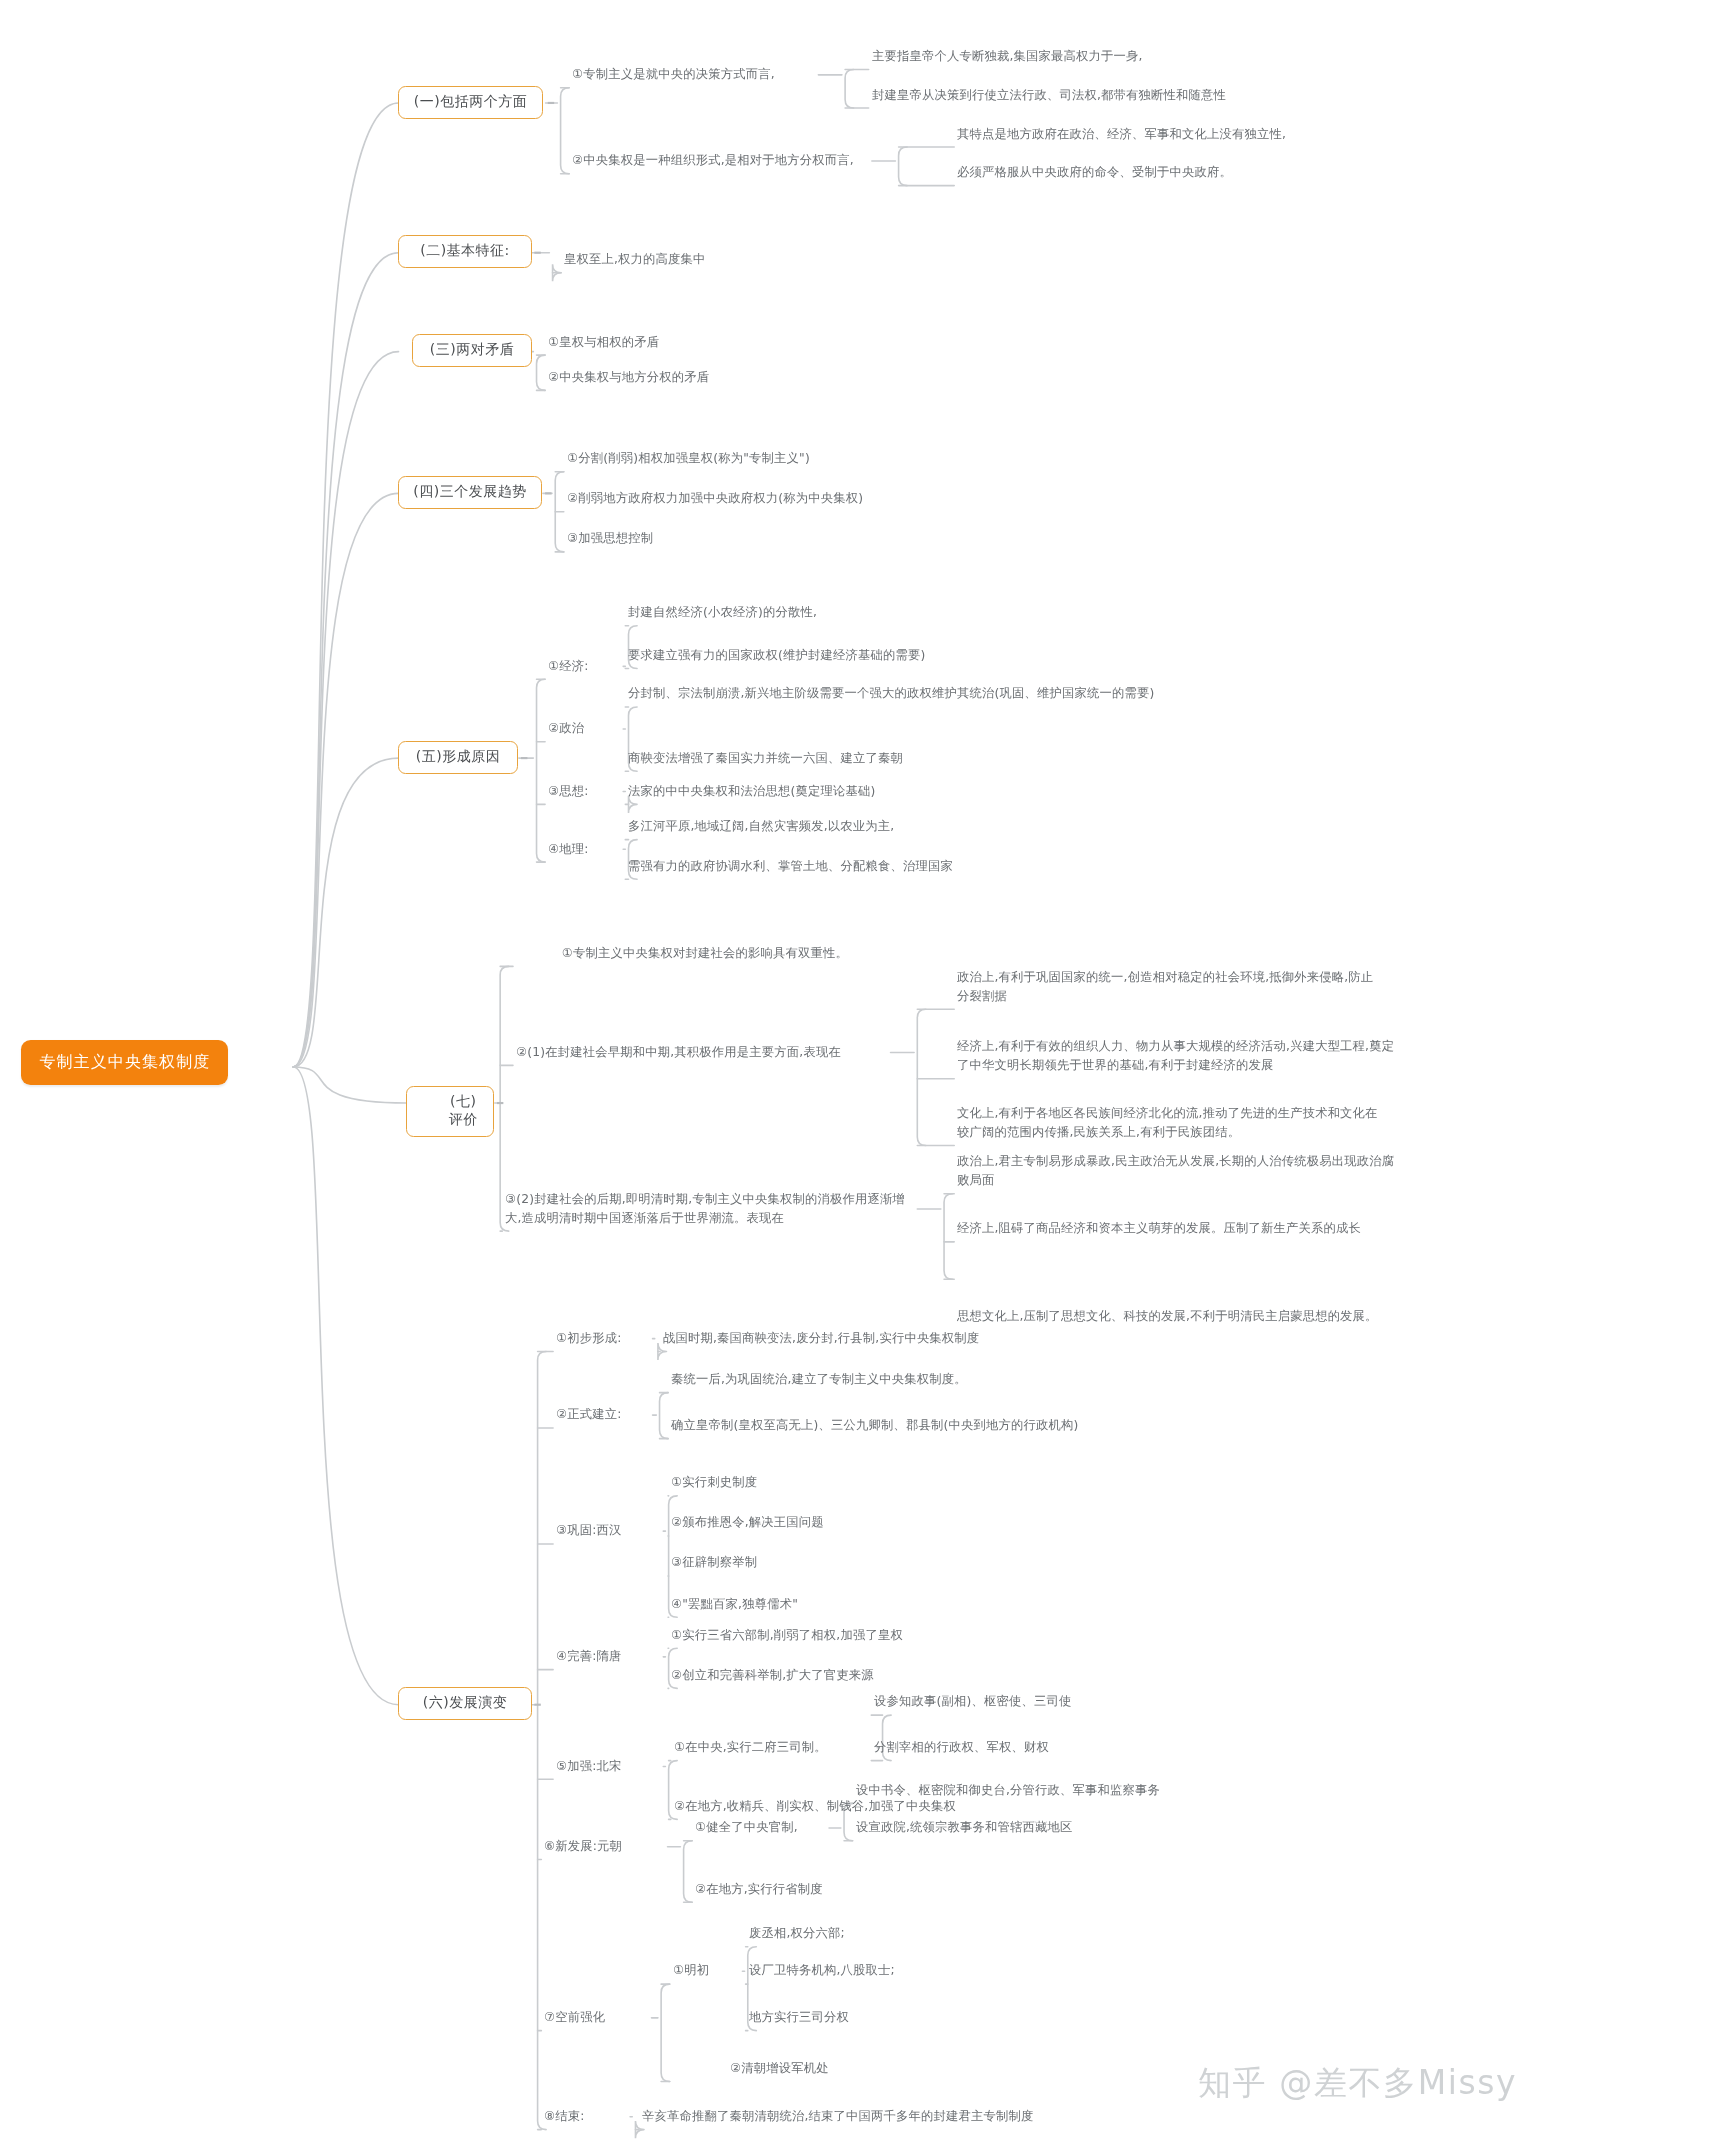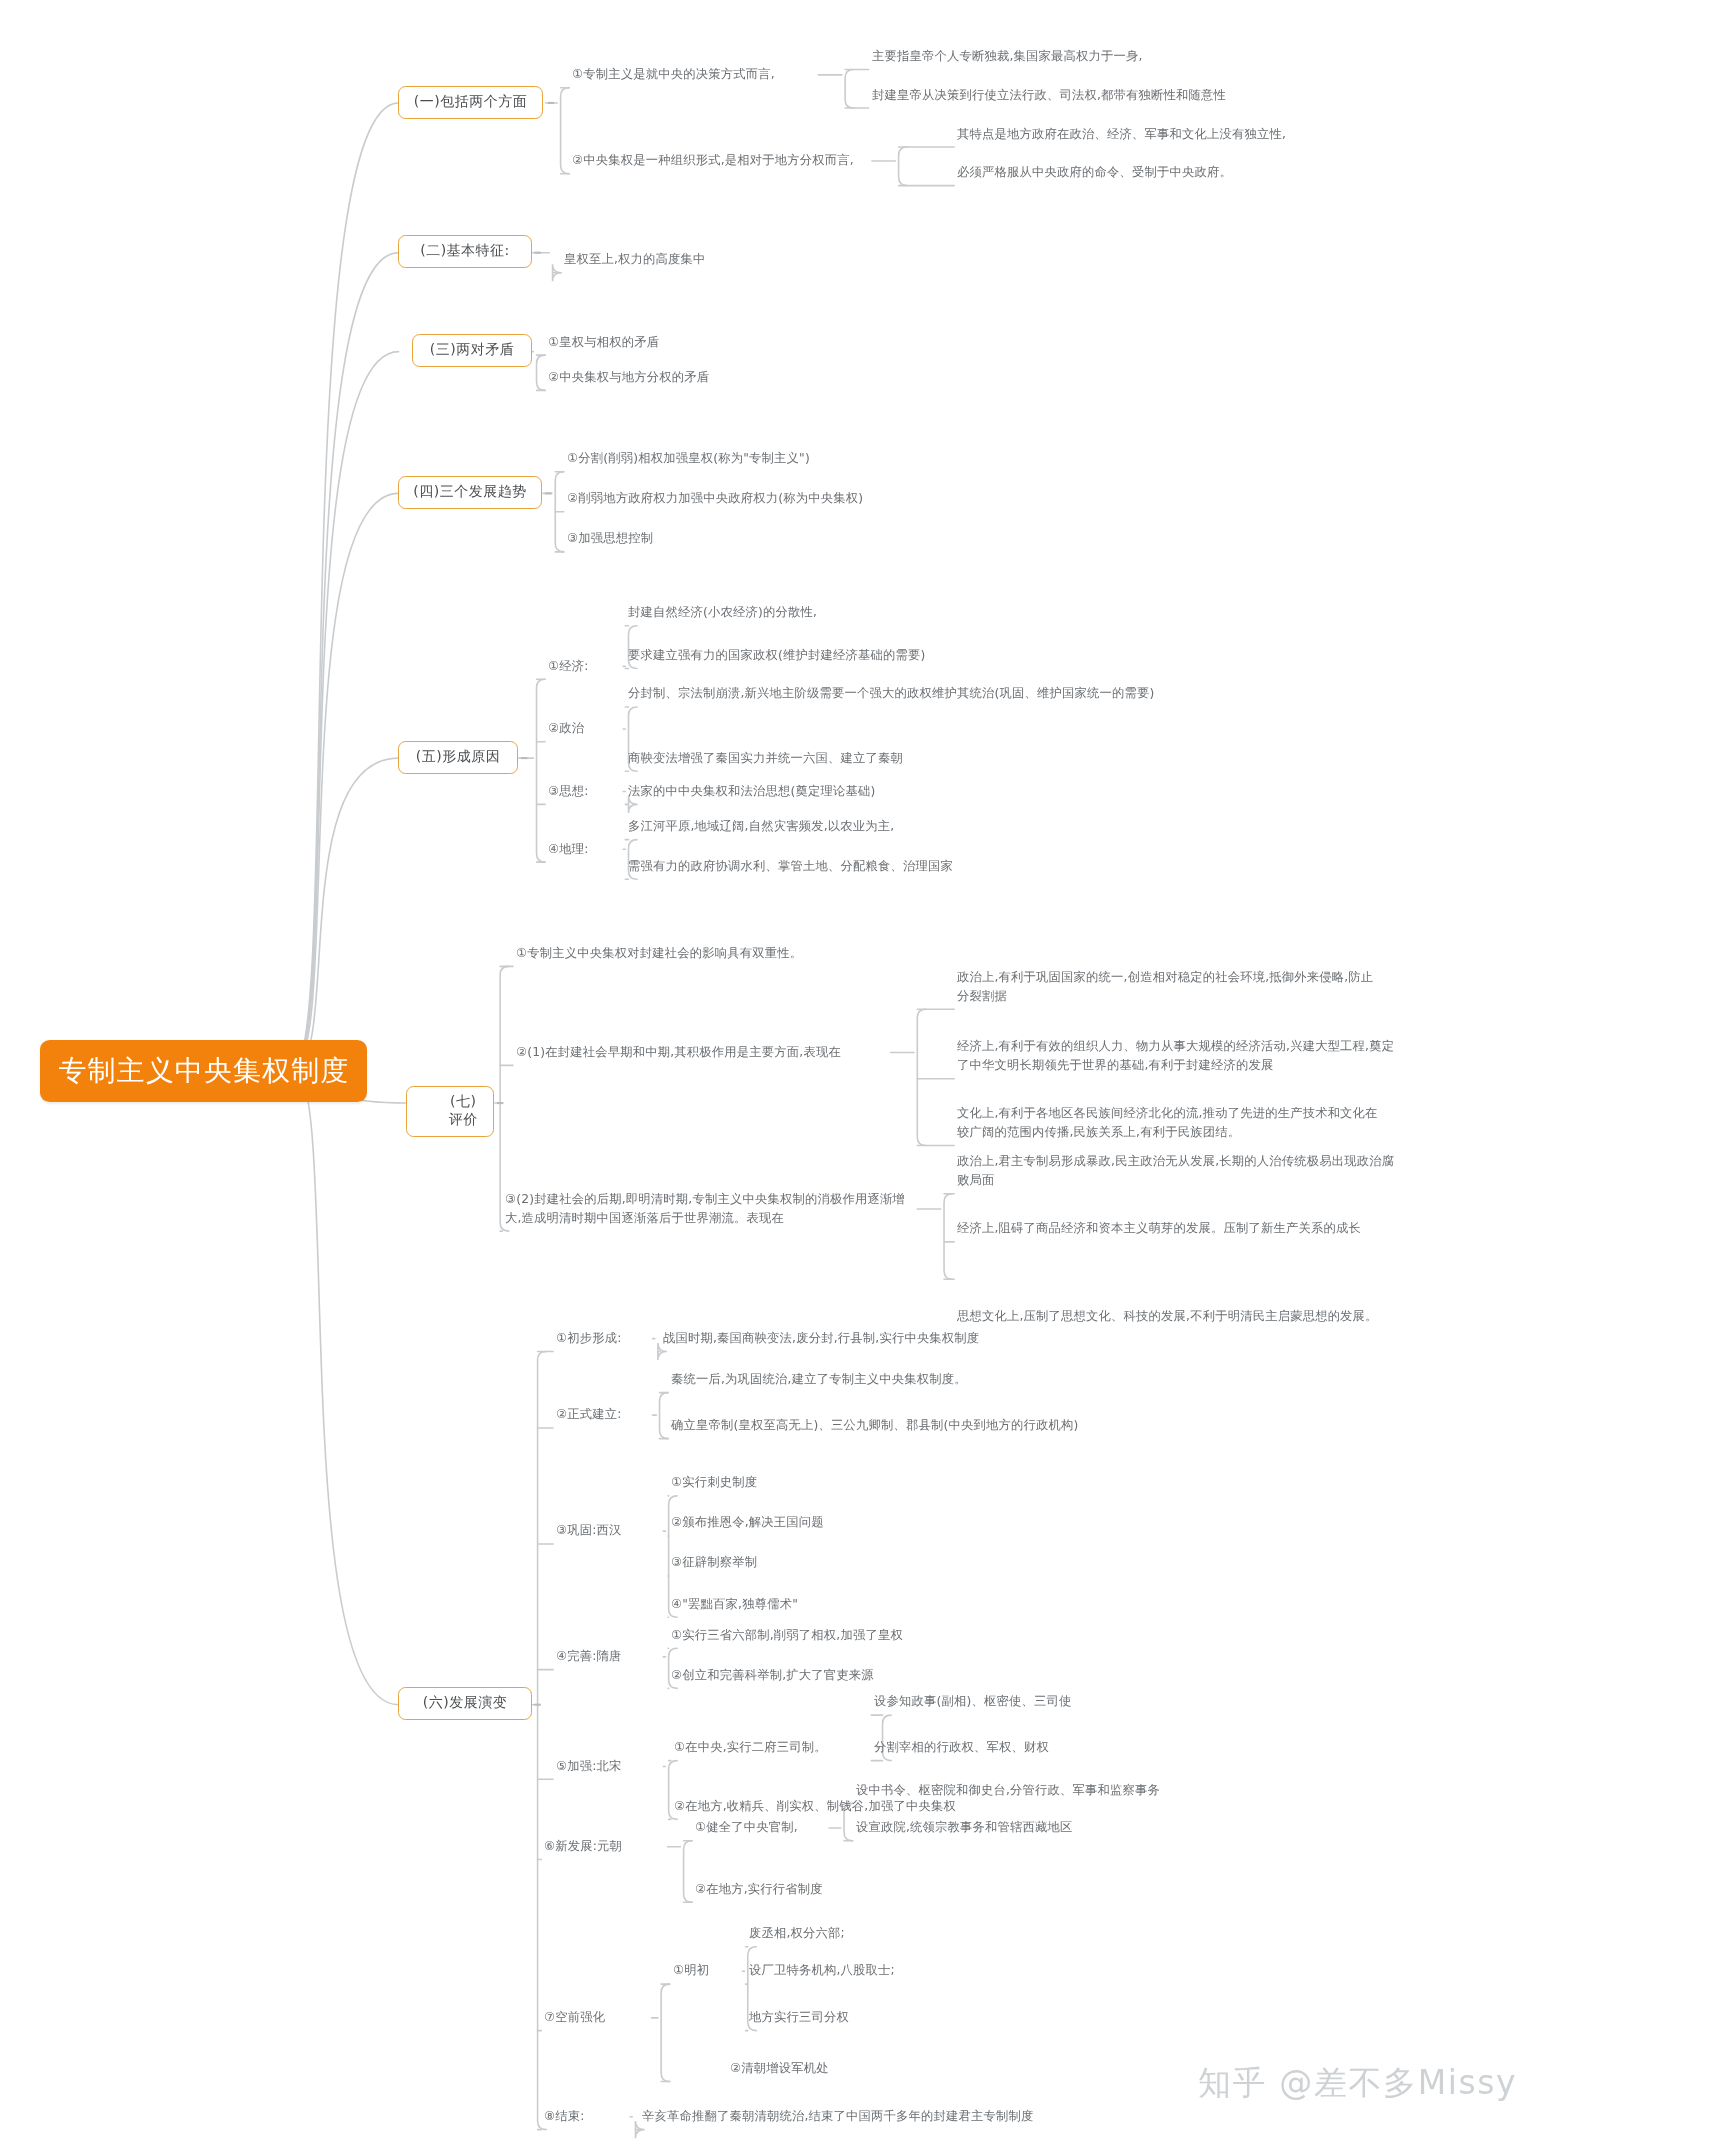--- a/index.html
+++ b/index.html
@@ -15,23 +15,22 @@
     font-size:12.3px;line-height:1.55;color:#6a6e72;letter-spacing:0.2px;
     white-space:pre-wrap;
   }
   .lvl1{
     background:#ffffff;border:1.6px solid #e8a33d;border-radius:7.5px;
     color:#4a4d50;font-size:14px;padding:6.4px 9.6px;text-align:center;
     letter-spacing:0.5px;
   }
   .root{
     background:#f3820d;border-radius:9.6px;color:#ffffff;
-    font-size:28px;letter-spacing:1.1px;padding:11.8px 18px;text-align:center;
+    font-size:16px;letter-spacing:1.1px;padding:11.8px 18px;text-align:center;
     box-shadow:0 1.1px 2.1px rgba(0,0,0,.08);
-    margin-left:19px;
   }
   .watermark{
     position:absolute;color:#cfd2d4;font-size:33px;letter-spacing:1.6px;
     user-select:none;
   }
 </style>
 </head>
 <body>
 
 <div id="canvas">
@@ -203,21 +202,21 @@
 
   <div class="node leaf" style="left:548px;top:782px;width:75px;">③思想:</div>
   <div class="node leaf" style="left:628px;top:782px;width:428px;">法家的中中央集权和法治思想(奠定理论基础)</div>
 
   <div class="node leaf" style="left:548px;top:840px;width:75px;">④地理:</div>
   <div class="node leaf" style="left:628px;top:817px;width:396px;">多江河平原,地域辽阔,自然灾害频发,以农业为主,</div>
   <div class="node leaf" style="left:628px;top:857px;width:422px;">需强有力的政府协调水利、掌管土地、分配粮食、治理国家</div>
 
   <div class="node lvl1" style="left:406px;top:1086px;width:88px;padding-left:36px;">(七)评价</div>
 
-  <div class="node leaf" style="left:516px;top:944px;width:332px;">①专制主义中央集权对封建社会的影响具有双重性。</div>
+  <div class="node leaf" style="left:516px;top:944px;width:332px;text-align:right;">①专制主义中央集权对封建社会的影响具有双重性。</div>
 
   <div class="node leaf" style="left:516px;top:1043px;width:374px;">②(1)在封建社会早期和中期,其积极作用是主要方面,表现在</div>
   <div class="node leaf" style="left:957px;top:968px;width:422px;">政治上,有利于巩固国家的统一,创造相对稳定的社会环境,抵御外来侵略,防止分裂割据</div>
   <div class="node leaf" style="left:957px;top:1037px;width:438px;">经济上,有利于有效的组织人力、物力从事大规模的经济活动,兴建大型工程,奠定了中华文明长期领先于世界的基础,有利于封建经济的发展</div>
   <div class="node leaf" style="left:957px;top:1104px;width:433px;">文化上,有利于各地区各民族间经济北化的流,推动了先进的生产技术和文化在较广阔的范围内传播,民族关系上,有利于民族团结。</div>
 
   <div class="node leaf" style="left:505px;top:1190px;width:412px;">③(2)封建社会的后期,即明清时期,专制主义中央集权制的消极作用逐渐增大,造成明清时期中国逐渐落后于世界潮流。表现在</div>
   <div class="node leaf" style="left:957px;top:1152px;width:438px;">政治上,君主专制易形成暴政,民主政治无从发展,长期的人治传统极易出现政治腐败局面</div>
   <div class="node leaf" style="left:957px;top:1219px;width:465px;">经济上,阻碍了商品经济和资本主义萌芽的发展。压制了新生产关系的成长</div>
   <div class="node leaf" style="left:957px;top:1307px;width:471px;">思想文化上,压制了思想文化、科技的发展,不利于明清民主启蒙思想的发展。</div>

